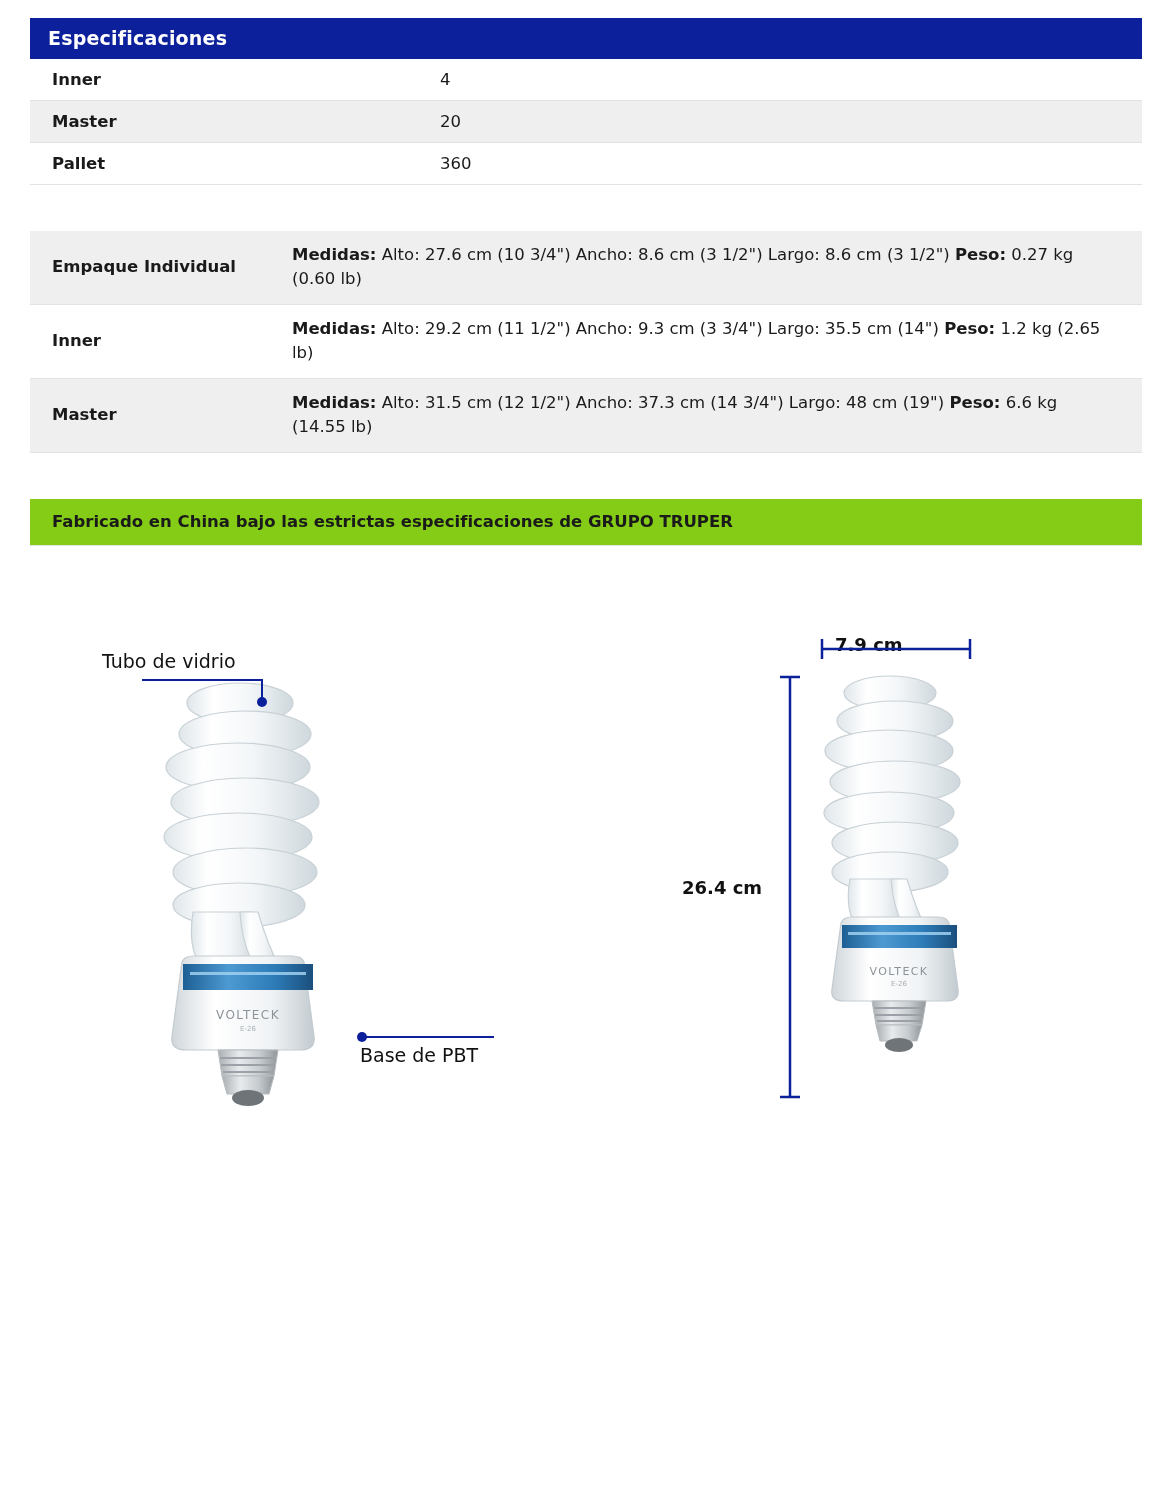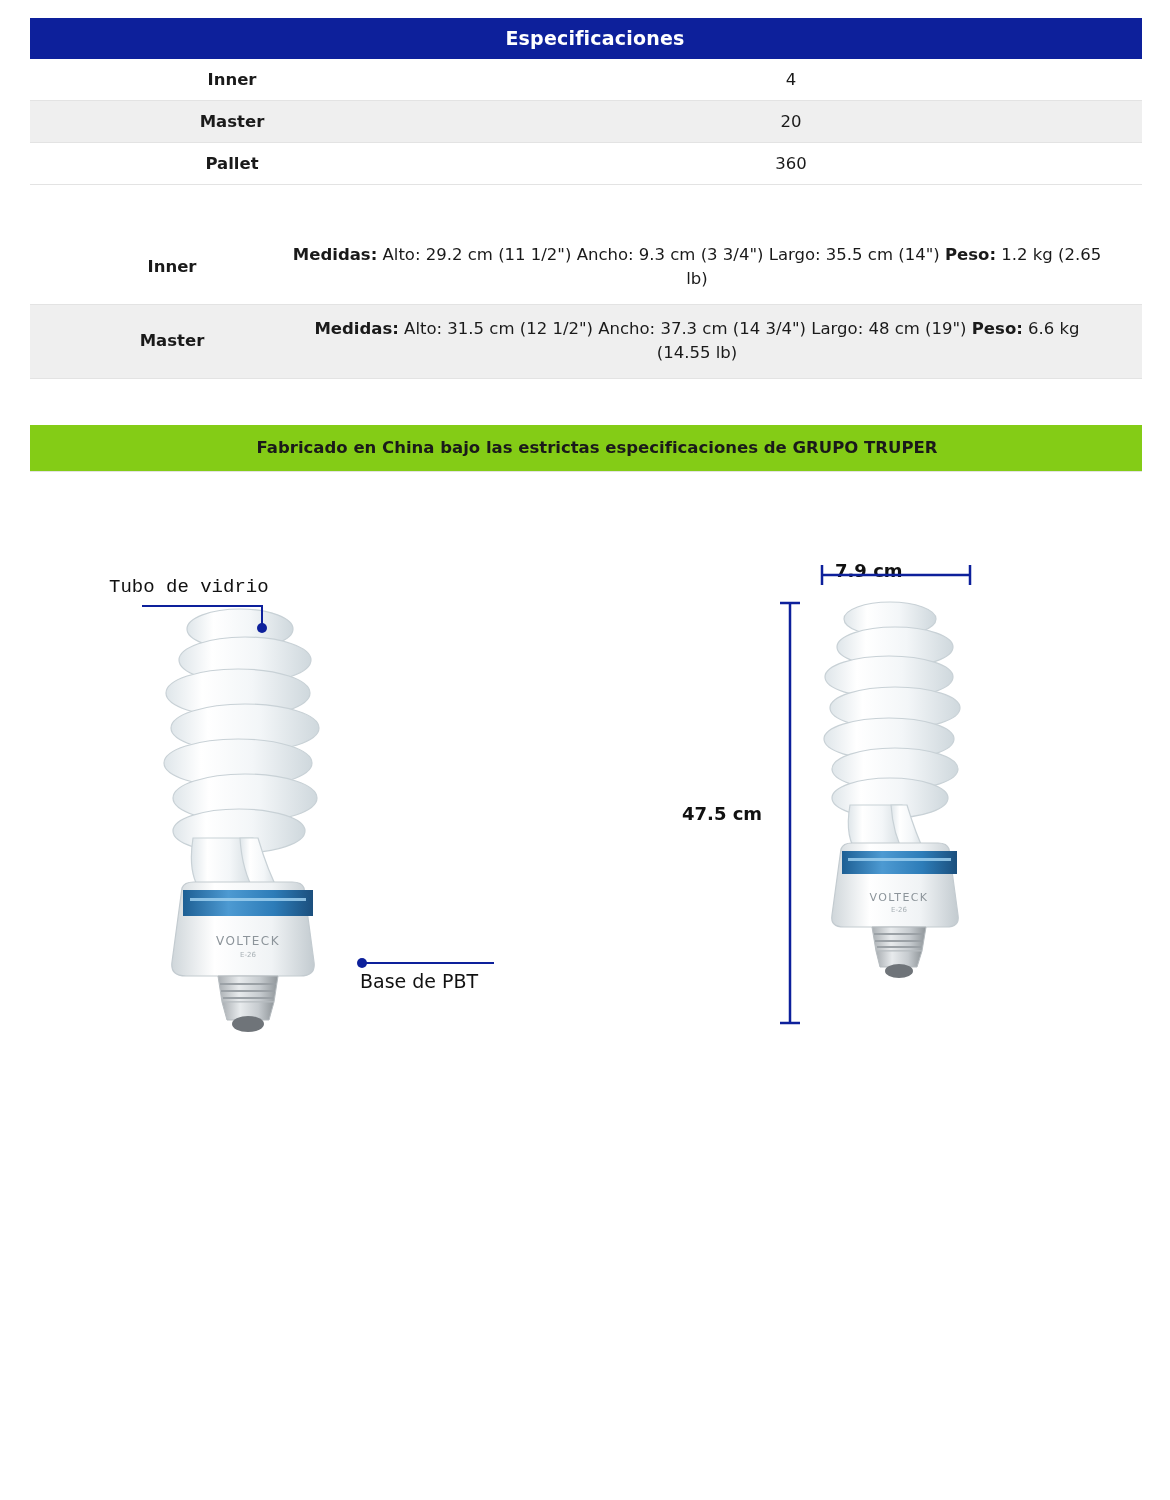--- a/index.html
+++ b/index.html
@@ -12,21 +12,20 @@
     height: 1500px;
     font-family: "DejaVu Sans", sans-serif;
     color: #1a1a1a;
     position: relative;
     overflow: hidden;
   }
   .page {
     padding: 18px 40px 0 30px;
     box-sizing: border-box;
     width: 1080px;
-    text-align: center;
   }
   
   .section-bar {
     background: #0d209b;
     color: #ffffff;
     font-size: 19px;
     font-weight: bold;
     letter-spacing: 0.2px;
     padding: 9px 0 10px 18px;
     box-sizing: border-box;
@@ -136,20 +135,29 @@
         <td class="value">360</td>
       </tr>
     </tbody>
   </table>
 
   <div class="gap-lg"></div>
 
 
   <table class="pack-table">
     <tbody>
+      <tr class="even">
+        <td class="label">Empaque Individual</td>
+        <td class="value">
+          <b>Medidas:</b>
+          <span>Alto: 27.6 cm (10 3/4") Ancho: 8.6 cm (3 1/2") Largo: 8.6 cm (3 1/2")</span>
+          <b>Peso:</b>
+          <span>0.27 kg (0.60 lb)</span>
+        </td>
+      </tr>
       <tr class="odd">
         <td class="label">Inner</td>
         <td class="value">
           <b>Medidas:</b>
           <span>Alto: 29.2 cm (11 1/2") Ancho: 9.3 cm (3 3/4") Largo: 35.5 cm (14")</span>
           <b>Peso:</b>
           <span>1.2 kg (2.65 lb)</span>
         </td>
       </tr>
       <tr class="even">
@@ -166,24 +174,24 @@
 
   <div class="gap-lg"></div>
 
   <div class="origin-row">Fabricado en China bajo las estrictas especificaciones de GRUPO TRUPER</div>
 
   <div class="gap-lg"></div>
 
 
   <div class="images-area">
 
-    <div class="callout-label" style="left:79px; top:48px;font-family:Liberation Mono, monospace;">Tubo de vidrio</div>
+    <div class="callout-label" style="left:72px; top:48px;">Tubo de vidrio</div>
     <div class="callout-label" style="left:330px; top:442px;">Base de PBT</div>
     <div class="dim-label" style="left:805px; top:32px;">7.9 cm</div>
-    <div class="dim-label" style="left:652px; top:275px;">47.5 cm</div>
+    <div class="dim-label" style="left:652px; top:275px;">26.4 cm</div>
 
     <svg width="420" height="520" viewBox="0 0 420 520" style="position:absolute; left:60px; top:60px;">
       <defs>
         <linearGradient id="glassL" x1="0" y1="0" x2="1" y2="0">
           <stop offset="0%" stop-color="#dfe6ea"></stop>
           <stop offset="25%" stop-color="#ffffff"></stop>
           <stop offset="60%" stop-color="#f3f6f8"></stop>
           <stop offset="100%" stop-color="#cfd8dd"></stop>
         </linearGradient>
         <linearGradient id="baseL" x1="0" y1="0" x2="1" y2="0">

